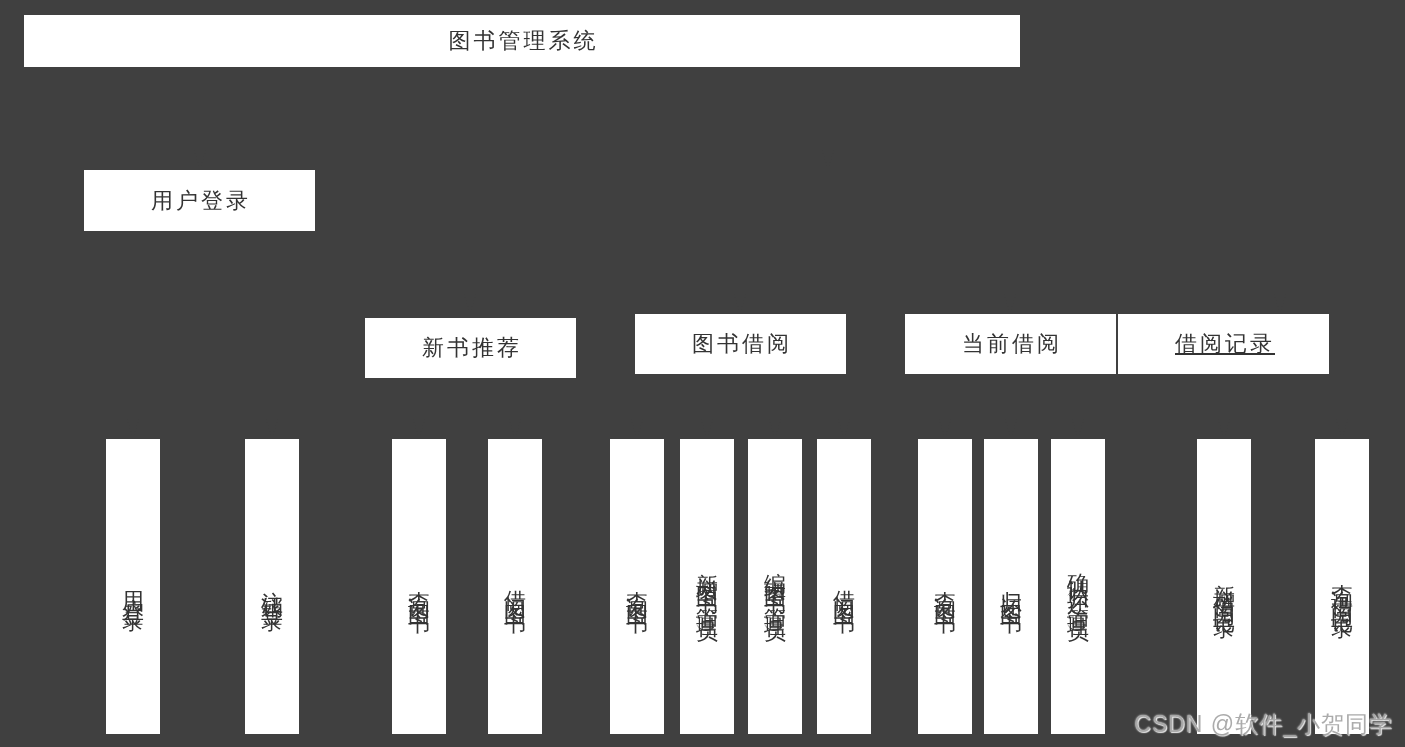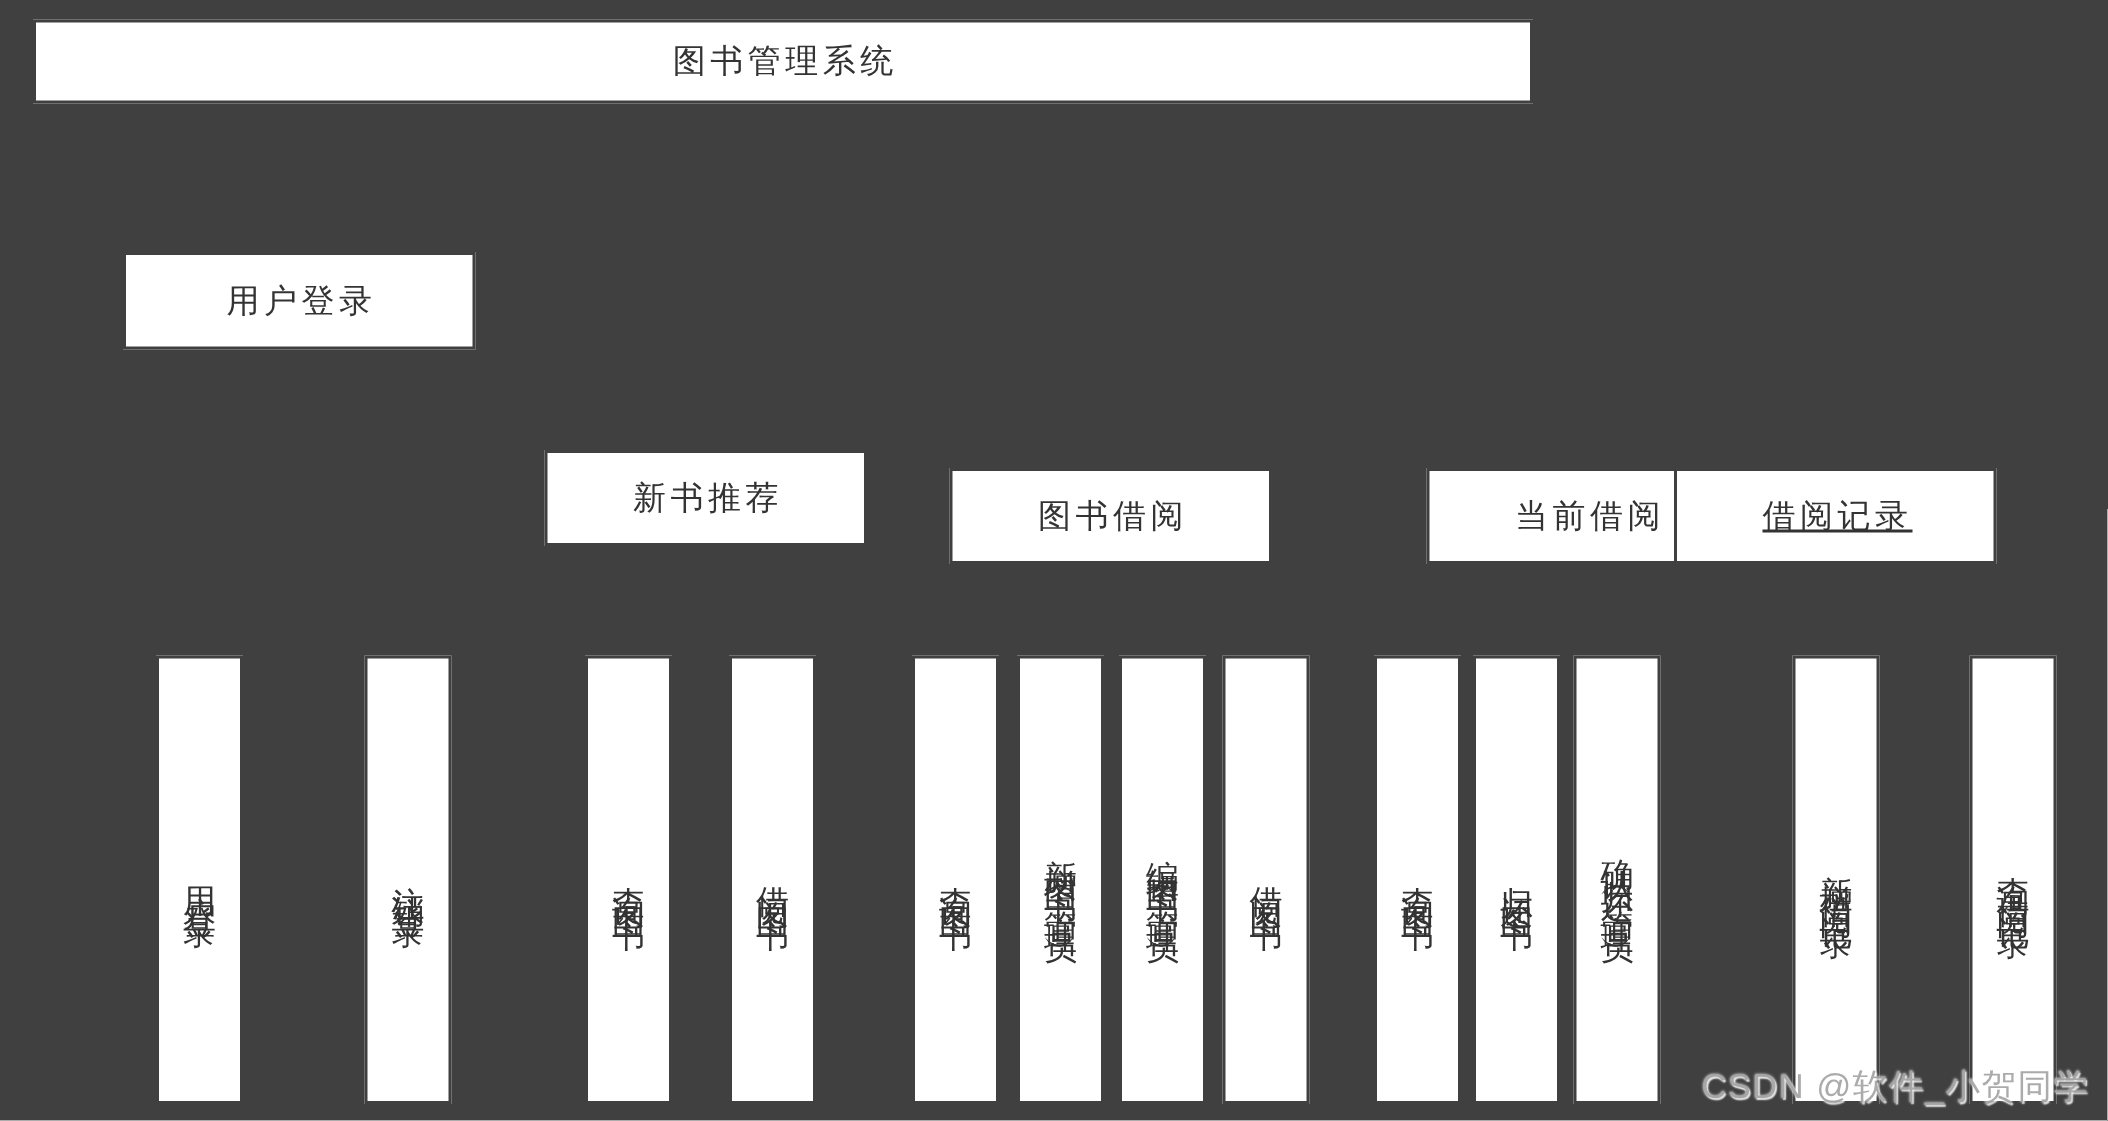--- a/index.html
+++ b/index.html
@@ -113,27 +113,27 @@
   </svg>
 
   <div class="node" style="left:22px; top:13px; width:1000px; height:56px;">
     <span class="htext">图书管理系统</span>
   </div>
 
   <div class="node" style="left:82px; top:168px; width:235px; height:65px;">
     <span class="htext">用户登录</span>
   </div>
 
-  <div class="node" style="left:363px; top:300px; width:215px; height:64px;">
+  <div class="node" style="left:363px; top:316px; width:215px; height:64px;">
     <span class="htext">新书推荐</span>
   </div>
   <div class="node" style="left:633px; top:312px; width:215px; height:64px;align-items:center;">
     <span class="htext">图书借阅</span>
   </div>
-  <div class="node" style="left:903px; top:312px; width:215px; height:64px;margin-left:48px;">
+  <div class="node" style="left:903px; top:312px; width:215px; height:64px;">
     <span class="htext">当前借阅</span>
   </div>
   <div class="node" style="left:1116px; top:312px; width:215px; height:64px;text-decoration:underline;">
     <span class="htext">借阅记录</span>
   </div>
 
   <div class="node" style="left:104px; top:437px; width:58px; height:299px;">
     <span class="vtext">用户登录</span>
   </div>
   <div class="node" style="left:243px; top:437px; width:58px; height:299px;">

